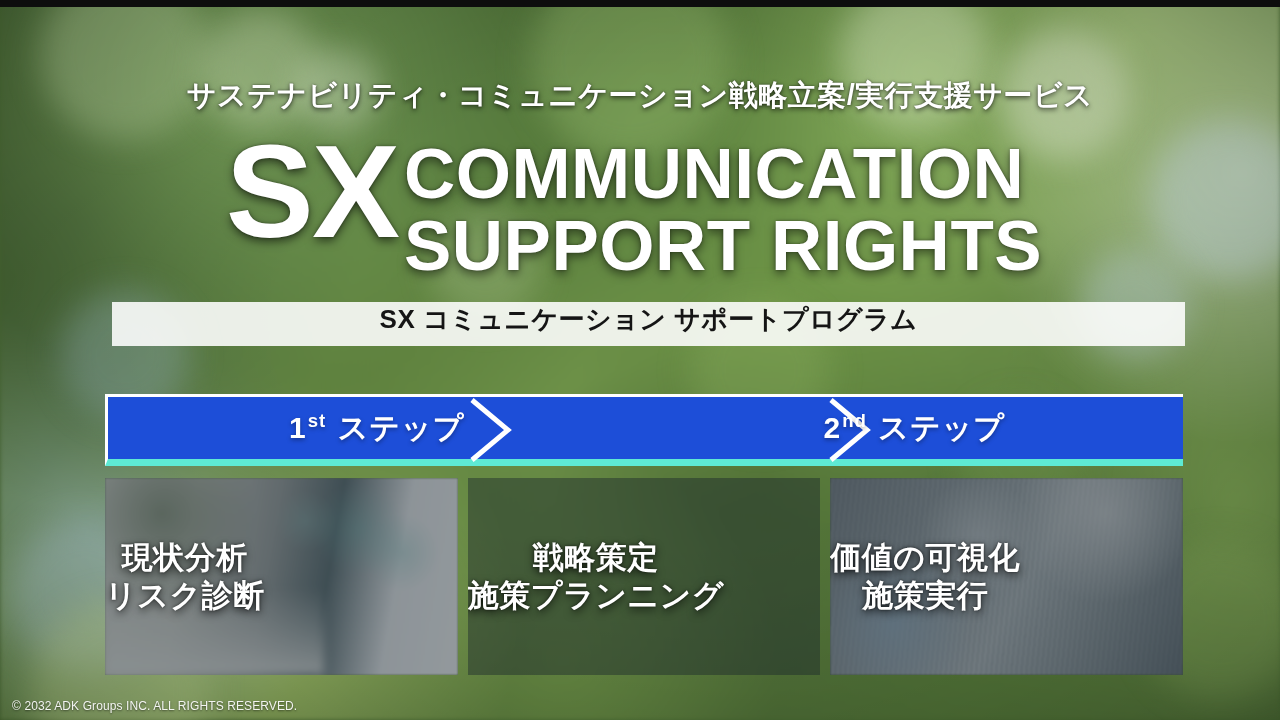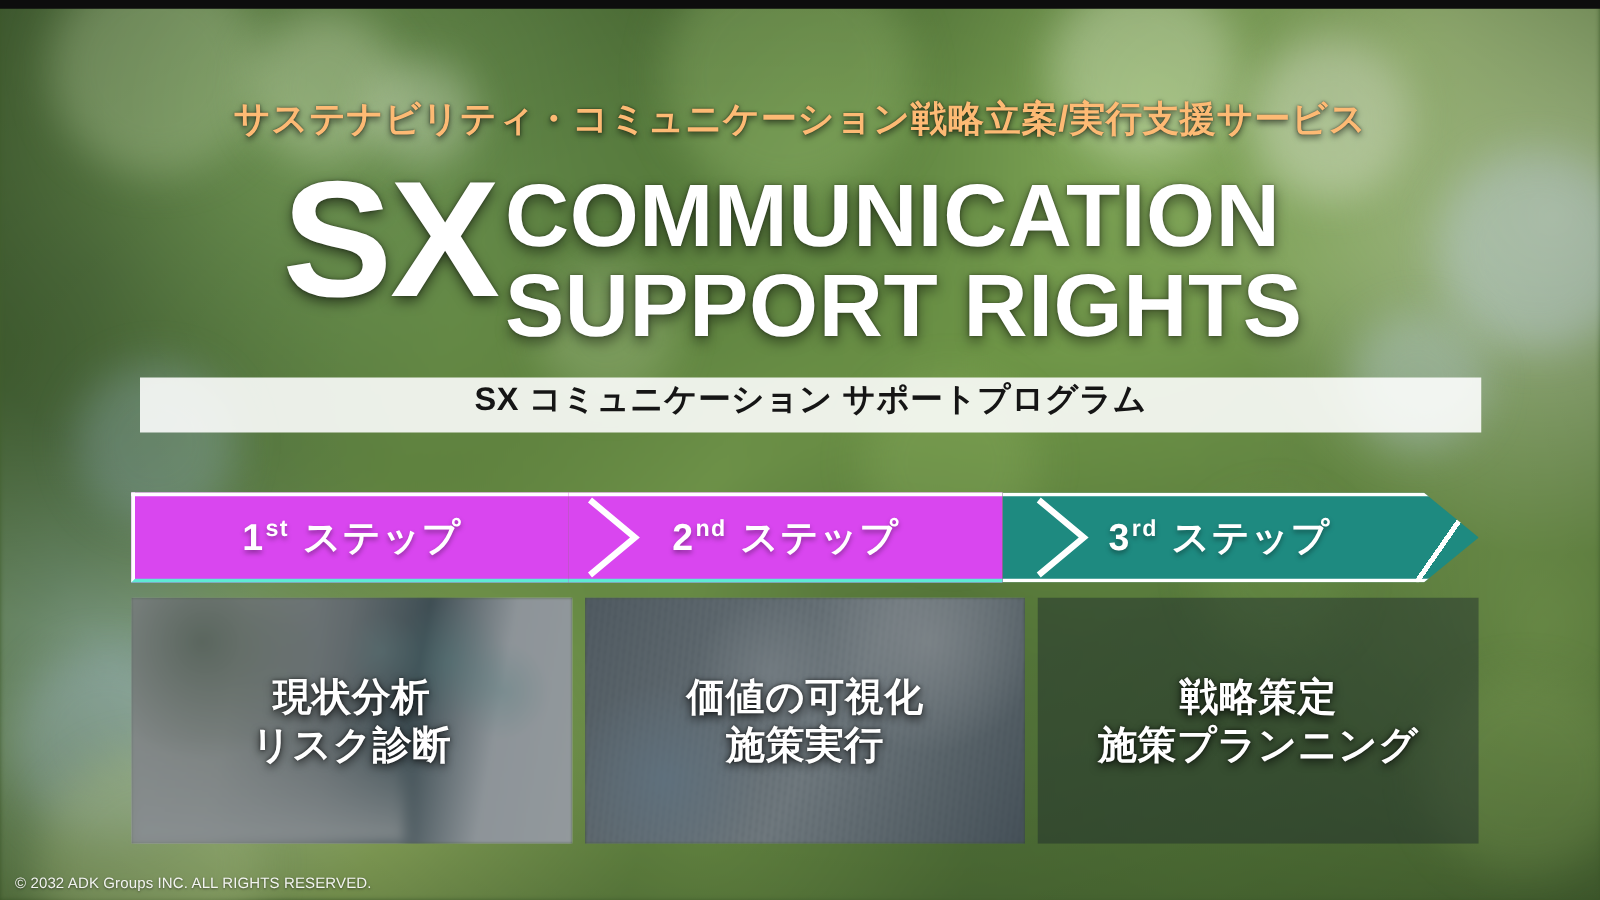--- a/index.html
+++ b/index.html
@@ -68,21 +68,21 @@
   .bg-topbar {
     position: absolute; left: 0; top: 0; width: 1280px; height: 7px;
     background: #0d0d0d;
   }
 
   
   .eyebrow {
     position: absolute;
     left: 0; top: 76px; width: 1280px;
     text-align: center;
-    color: #fdba74;
+    color: #ffffff;
     font-size: 29px;
     font-weight: 700;
     letter-spacing: 0.5px;
     text-shadow: 0 2px 5px rgba(0,0,0,0.62), 0 0 2px rgba(0,0,0,0.5);
     white-space: nowrap;
   }
 
   .title-block {
     position: absolute;
     left: 0; top: 132px; width: 1268px;
@@ -133,26 +133,26 @@
   .steps {
     position: absolute;
     left: 105px; top: 394px;
     width: 1078px; height: 72px;
     display: flex;
   }
   .step {
     position: relative;
     flex: 1 1 0;
     height: 72px;
-    background: #d946ef;
+    background: #1d4ed8;
     display: flex;
     align-items: center;
     justify-content: center;
     border-top: 3px solid #ffffff;
-    border-bottom: 3px solid #5eead4;
+    border-bottom: 7px solid #5eead4;
   }
   .step:first-child { border-left: 3px solid #ffffff; }
   
   .step.last {
     clip-path: polygon(0 0, calc(100% - 44px) 0, 100% 50%, calc(100% - 44px) 100%, 0 100%);
     border-top: none; border-bottom: none;
     background:
       linear-gradient(#ffffff,#ffffff) top/100% 3px no-repeat,
       linear-gradient(#ffffff,#ffffff) bottom/100% 3px no-repeat,
       #1e8a80;
@@ -201,21 +201,20 @@
     display: flex;
     gap: 10px;
   }
   .panel {
     position: relative;
     flex: 1 1 0;
     height: 197px;
     overflow: hidden;
     display: flex;
     align-items: center;
-    justify-content: center;
   }
   .panel-photo { position: absolute; inset: 0; }
   .panel-scrim {
     position: absolute; inset: 0;
     background: rgba(26,36,44,0.44);
   }
   .panel-caption {
     position: relative;
     z-index: 3;
     text-align: center;
@@ -333,25 +332,20 @@
         <span>1</span><sup>st</sup> <span>ステップ</span>
       </span>
     </div>
 
     <div class="step">
       <span class="step-label">
         <span>2</span><sup>nd</sup> <span>ステップ</span>
       </span>
     </div>
 
-    <div class="step last">
-      <span class="step-label">
-        <span>3</span><sup>rd</sup> <span>ステップ</span>
-      </span>
-    </div>
 
     <div class="step-divider d1">
       <svg width="54" height="72" viewBox="0 0 54 72">
         <polyline points="8,6 44,36 8,66" fill="none" stroke="#ffffff" stroke-width="5" stroke-linecap="butt" stroke-linejoin="miter"></polyline>
       </svg>
     </div>
     <div class="step-divider d2">
       <svg width="54" height="72" viewBox="0 0 54 72">
         <polyline points="8,6 44,36 8,66" fill="none" stroke="#ffffff" stroke-width="5" stroke-linecap="butt" stroke-linejoin="miter"></polyline>
       </svg>
@@ -363,33 +357,33 @@
     <div class="panel">
       <div class="panel-photo photo-1"></div>
       <div class="panel-scrim"></div>
       <div class="panel-caption">
         <div>現状分析</div>
         <div>リスク診断</div>
       </div>
     </div>
 
     <div class="panel">
+      <div class="panel-photo photo-2"></div>
+      <div class="panel-scrim"></div>
+      <div class="panel-caption">
+        <div>戦略策定</div>
+        <div>施策プランニング</div>
+      </div>
+    </div>
+
+    <div class="panel">
       <div class="panel-photo photo-3"></div>
       <div class="panel-scrim"></div>
       <div class="panel-caption">
         <div>価値の可視化</div>
         <div>施策実行</div>
       </div>
     </div>
-
-    <div class="panel">
-      <div class="panel-photo photo-2"></div>
-      <div class="panel-scrim"></div>
-      <div class="panel-caption">
-        <div>戦略策定</div>
-        <div>施策プランニング</div>
-      </div>
-    </div>
   </div>
 
   <div class="footer-left">© 2032 ADK Groups INC. ALL RIGHTS RESERVED.</div>
 
 </div>
 
 </body></html>

